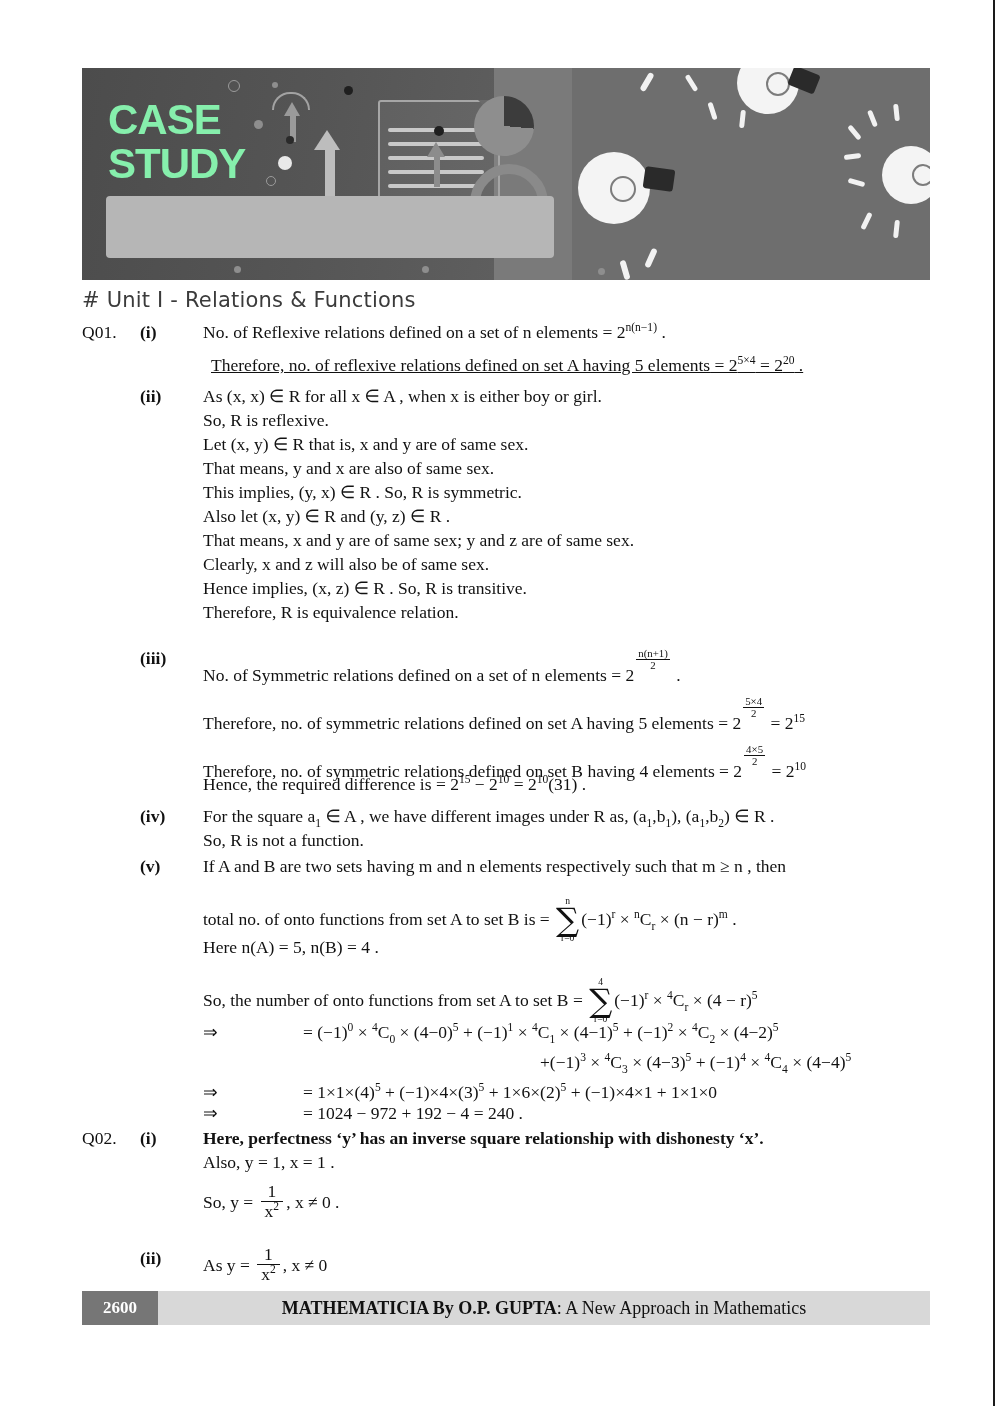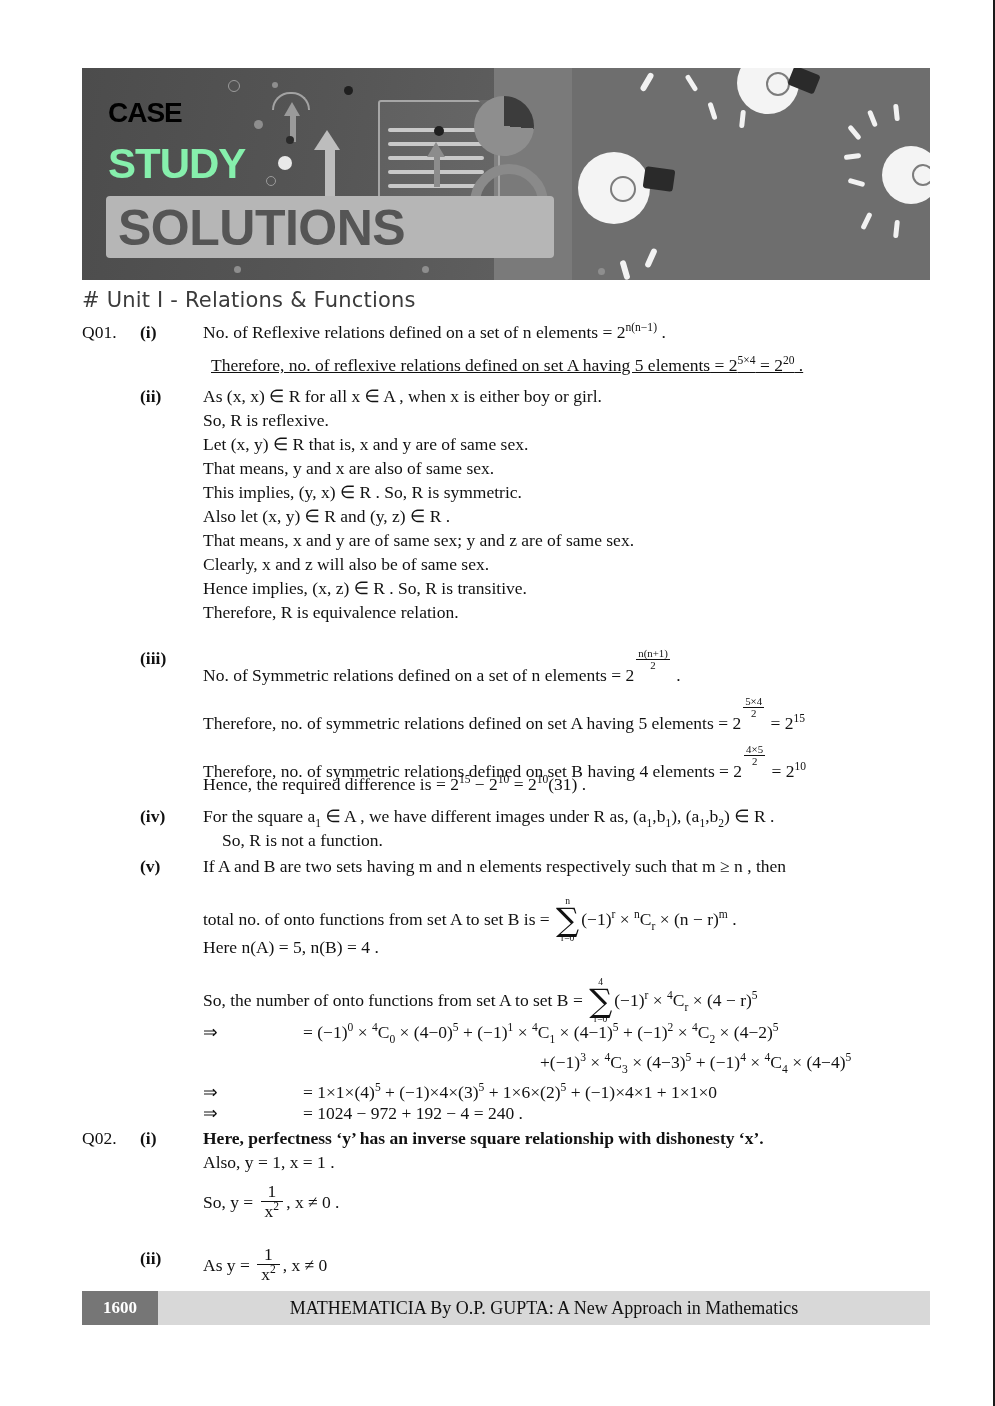--- a/index.html
+++ b/index.html
@@ -23,21 +23,21 @@
     position:absolute;left:0;top:0;width:412px;height:212px;
     background:linear-gradient(100deg,#4c4c4c 0%,#555555 55%,#5e5e5e 100%);
   }
   .banner-mid-panel{
     position:absolute;left:412px;top:0;width:78px;height:212px;
     background:#7a7a7a;
   }
   .case-word{
     position:absolute;left:26px;top:32px;
     font-family:"Liberation Sans",sans-serif;font-weight:bold;
-    font-size:28px;letter-spacing:-1px;color:#000000;line-height:0.95;
+    font-size:42px;letter-spacing:-1px;color:#86efac;line-height:0.95;
   }
   .study-word{
     position:absolute;left:26px;top:76px;
     font-family:"Liberation Sans",sans-serif;font-weight:bold;
     font-size:42px;letter-spacing:-1px;color:#86efac;line-height:0.95;
   }
   .solutions-plate{
     position:absolute;left:24px;top:128px;width:448px;height:62px;
     background:#b6b6b6;border-radius:4px;
   }
@@ -123,21 +123,21 @@
     position:absolute;left:82px;top:1291px;width:76px;height:34px;background:#767676;
     color:#ffffff;font-size:17px;font-weight:bold;
     display:flex;align-items:center;justify-content:center;
     font-family:"Liberation Serif",serif;
   }
   .footer-text{
     position:absolute;left:158px;top:1291px;width:772px;height:34px;
     display:flex;align-items:center;justify-content:center;
     font-size:18px;color:#111;white-space:nowrap;
   }
-  .footer-text b{font-weight:normal;}
+  .footer-text b{font-weight:bold;}
 </style>
 </head>
 <body>
 
 <div class="page-edge-right"></div>
 
 <div class="banner">
   <div class="banner-left-panel"></div>
   <div class="banner-mid-panel"></div>
 
@@ -190,21 +190,20 @@
   <div class="dot" style="left:146px;top:12px;width:10px;height:10px;border:1.5px solid #9b9b9b;"></div>
   <div class="dot" style="left:190px;top:14px;width:6px;height:6px;background:#8e8e8e;"></div>
   <div class="dot" style="left:184px;top:108px;width:8px;height:8px;border:1.5px solid #9b9b9b;"></div>
   <div class="dot" style="left:152px;top:198px;width:7px;height:7px;background:#8e8e8e;"></div>
   <div class="dot" style="left:340px;top:198px;width:7px;height:7px;background:#8e8e8e;"></div>
   <div class="dot" style="left:516px;top:200px;width:7px;height:7px;background:#8e8e8e;"></div>
 
   <div class="solutions-plate"></div>
   <div class="case-word">CASE</div>
   <div class="study-word">STUDY</div>
-  <div class="solutions-word">SOLUTIONS</div>
 </div>
 
 <div class="unit-heading"># Unit I - Relations &amp; Functions</div>
 
 <div class="qlabel" style="left:82px;top:322px;">Q01.</div>
 
 <div class="rlabel" style="left:140px;top:322px;">(i)</div>
 <div class="row" style="left:203px;top:322px;">
   <span>No. of Reflexive relations defined on a set of n elements</span><span class="mi"> = 2<sup>n(n−1)</sup> .</span>
 </div>
@@ -245,21 +244,21 @@
   <span>Therefore, no. of symmetric relations defined on set B having 4 elements</span><span class="mi"> = 2</span><span class="fracexp"><span class="num">4×5</span><span class="den">2</span></span><span class="mi"> = 2<sup>10</sup></span>
 </div>
 <div class="row" style="left:203px;top:774px;">
   <span>Hence, the required difference is</span><span class="mi"> = 2<sup>15</sup> − 2<sup>10</sup> = 2<sup>10</sup>(31) .</span>
 </div>
 
 <div class="rlabel" style="left:140px;top:806px;">(iv)</div>
 <div class="row" style="left:203px;top:806px;">
   <span>For the square  a</span><span class="mi"><sub>1</sub> ∈ </span><span>A , we have different images under R as,  (a</span><span class="mi"><sub>1</sub>,b<sub>1</sub></span><span>), (a</span><span class="mi"><sub>1</sub>,b<sub>2</sub></span><span>)</span><span class="mi"> ∈ </span><span>R .</span>
 </div>
-<div class="row" style="left:203px;top:830px;margin-left:19px;">So, R is not a function.</div>
+<div class="row" style="left:203px;top:830px;">So, R is not a function.</div>
 
 <div class="rlabel" style="left:140px;top:856px;">(v)</div>
 <div class="row" style="left:203px;top:856px;">
   <span>If A and B are two sets having m and n elements respectively such that  m</span><span class="mi"> ≥ </span><span>n , then</span>
 </div>
 <div class="row" style="left:203px;top:897px;">
   <span>total no. of onto functions from set A to set B is</span><span class="mi"> = </span><span class="sumop"><span class="lim">n</span><span class="sig">∑</span><span class="lim">r=0</span></span><span class="mi">(−1)<sup>r</sup> × <sup>n</sup>C<sub>r</sub> × (n − r)<sup>m</sup> .</span>
 </div>
 <div class="row" style="left:203px;top:937px;">
   <span>Here  n(A)</span><span class="mi"> = </span><span>5, n(B)</span><span class="mi"> = </span><span>4 .</span>
@@ -293,17 +292,17 @@
 <div class="row" style="left:203px;top:1185px;">
   <span>So,  y</span><span class="mi"> = </span><span class="frac"><span class="num">1</span><span class="den">x<sup>2</sup></span></span><span class="mi">, x ≠ 0 .</span>
 </div>
 
 <div class="rlabel" style="left:140px;top:1248px;">(ii)</div>
 <div class="row" style="left:203px;top:1248px;">
   <span>As  y</span><span class="mi"> = </span><span class="frac"><span class="num">1</span><span class="den">x<sup>2</sup></span></span><span class="mi">, x ≠ 0</span>
 </div>
 
 <div class="footer-bar"></div>
-<div class="footer-page">1600</div>
+<div class="footer-page">2600</div>
 <div class="footer-text">
   <b>MATHEMATICIA By O.P. GUPTA</b>
     <span> : A New Approach in Mathematics</span>
 </div>
 
 </body></html>

